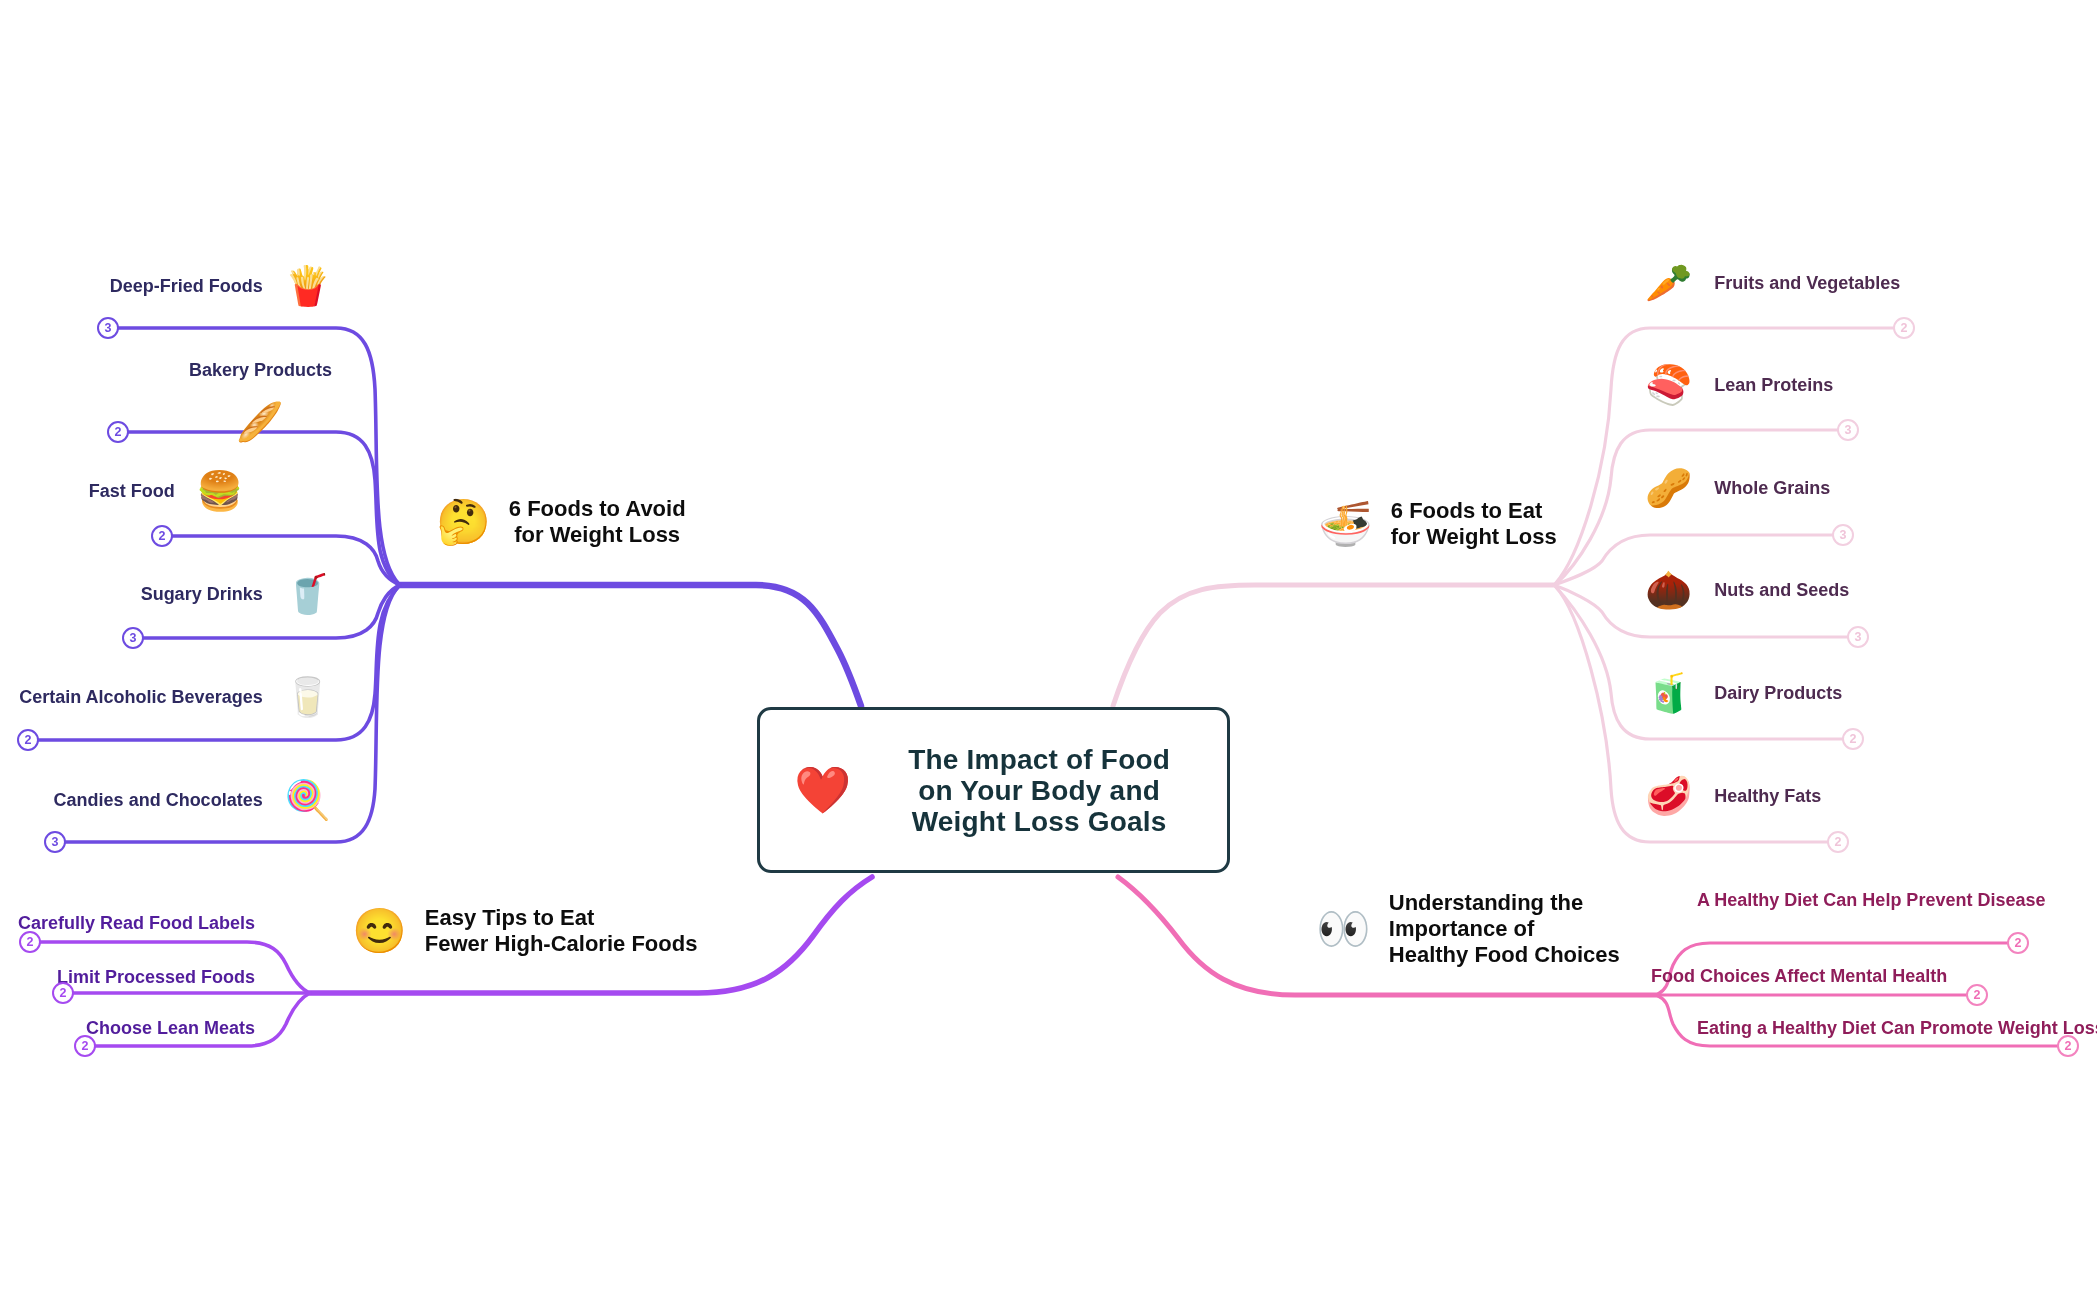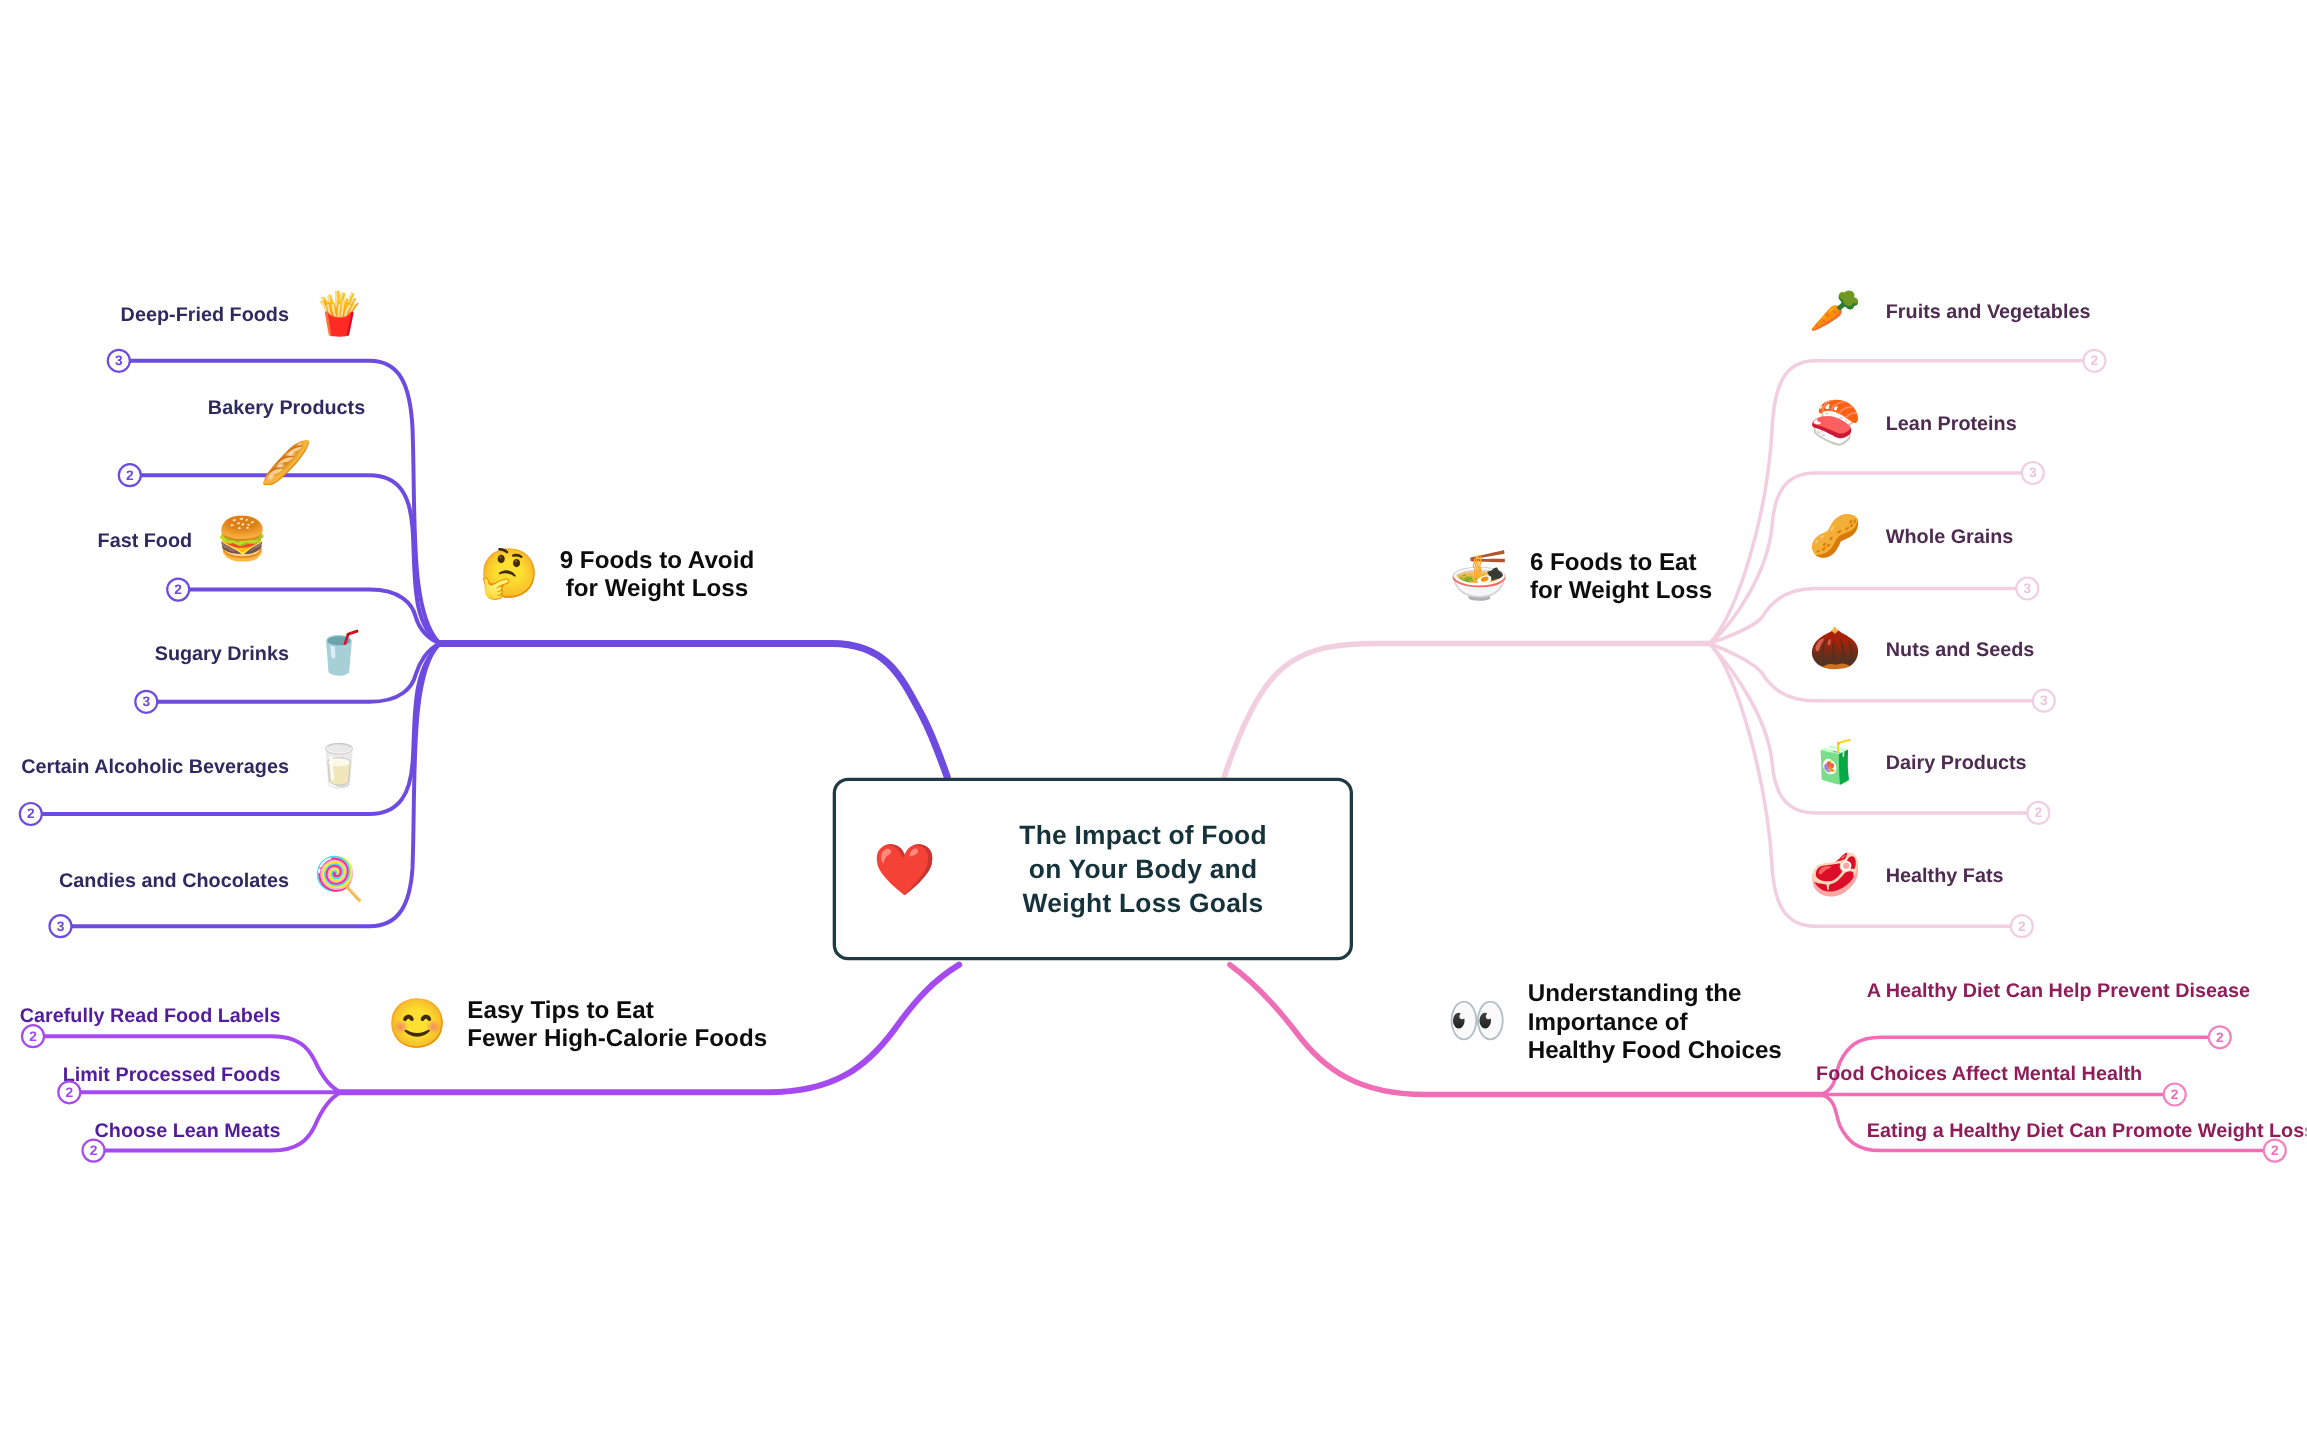--- a/index.html
+++ b/index.html
@@ -13,21 +13,21 @@
 
   
   .center-node {
     position:absolute; left:757px; top:707px; width:473px; height:166px;
     background:#ffffff; border:3.5px solid #1f3a44; border-radius:14px;
     display:flex; align-items:center; padding:0 26px 0 34px; gap:26px;
     box-shadow:0 0 0 0 transparent;
   }
   .center-node .big-emoji { font-size:46px; line-height:1; }
   .center-title {
-    flex:1; text-align:center; font-size:24px; line-height:31px; font-weight:bold;
+    flex:1; text-align:center; font-size:28px; line-height:31px; font-weight:bold;
     color:#16333b; white-space:pre-line; letter-spacing:0.2px;
   }
 
   
   .branch-heading { position:absolute; display:flex; align-items:center; gap:18px; }
   .branch-heading .big-emoji { font-size:44px; line-height:1; }
   .branch-title {
     font-weight:bold; color:#0d0d0d; font-size:22px; line-height:26px; white-space:pre-line;
   }
   .branch-title.center { text-align:center; }
@@ -97,21 +97,21 @@
 
   <div class="center-node">
     <span class="big-emoji">❤️</span>
     <div class="center-title">The Impact of Food
 on Your Body and
 Weight Loss Goals</div>
   </div>
 
   <div class="branch-heading" style="left:436px; top:496px;">
     <span class="big-emoji">🤔</span>
-    <div class="branch-title center">9 Foods to Avoid
+    <div class="branch-title center">6 Foods to Avoid
 for Weight Loss</div>
   </div>
   <div class="branch-heading" style="left:352px; top:905px;">
     <span class="big-emoji">😊</span>
     <div class="branch-title">Easy Tips to Eat
 Fewer High-Calorie Foods</div>
   </div>
   <div class="branch-heading" style="left:1318px; top:498px;">
     <span class="big-emoji">🍜</span>
     <div class="branch-title">6 Foods to Eat

